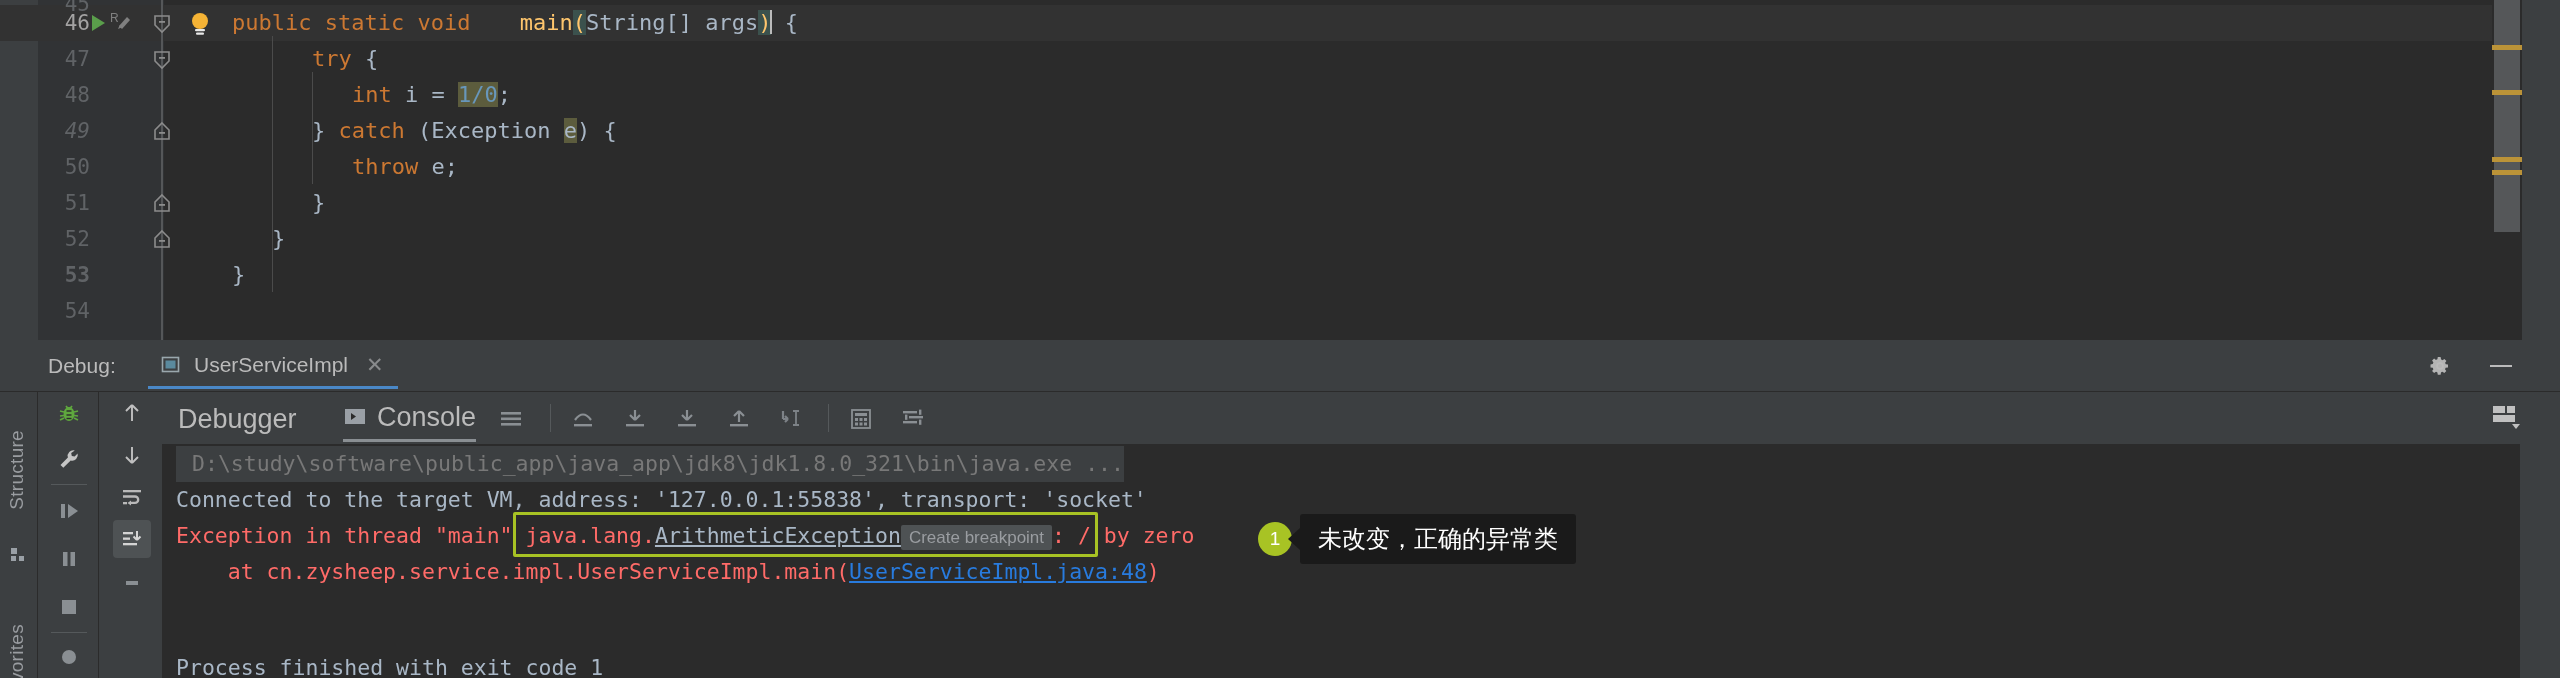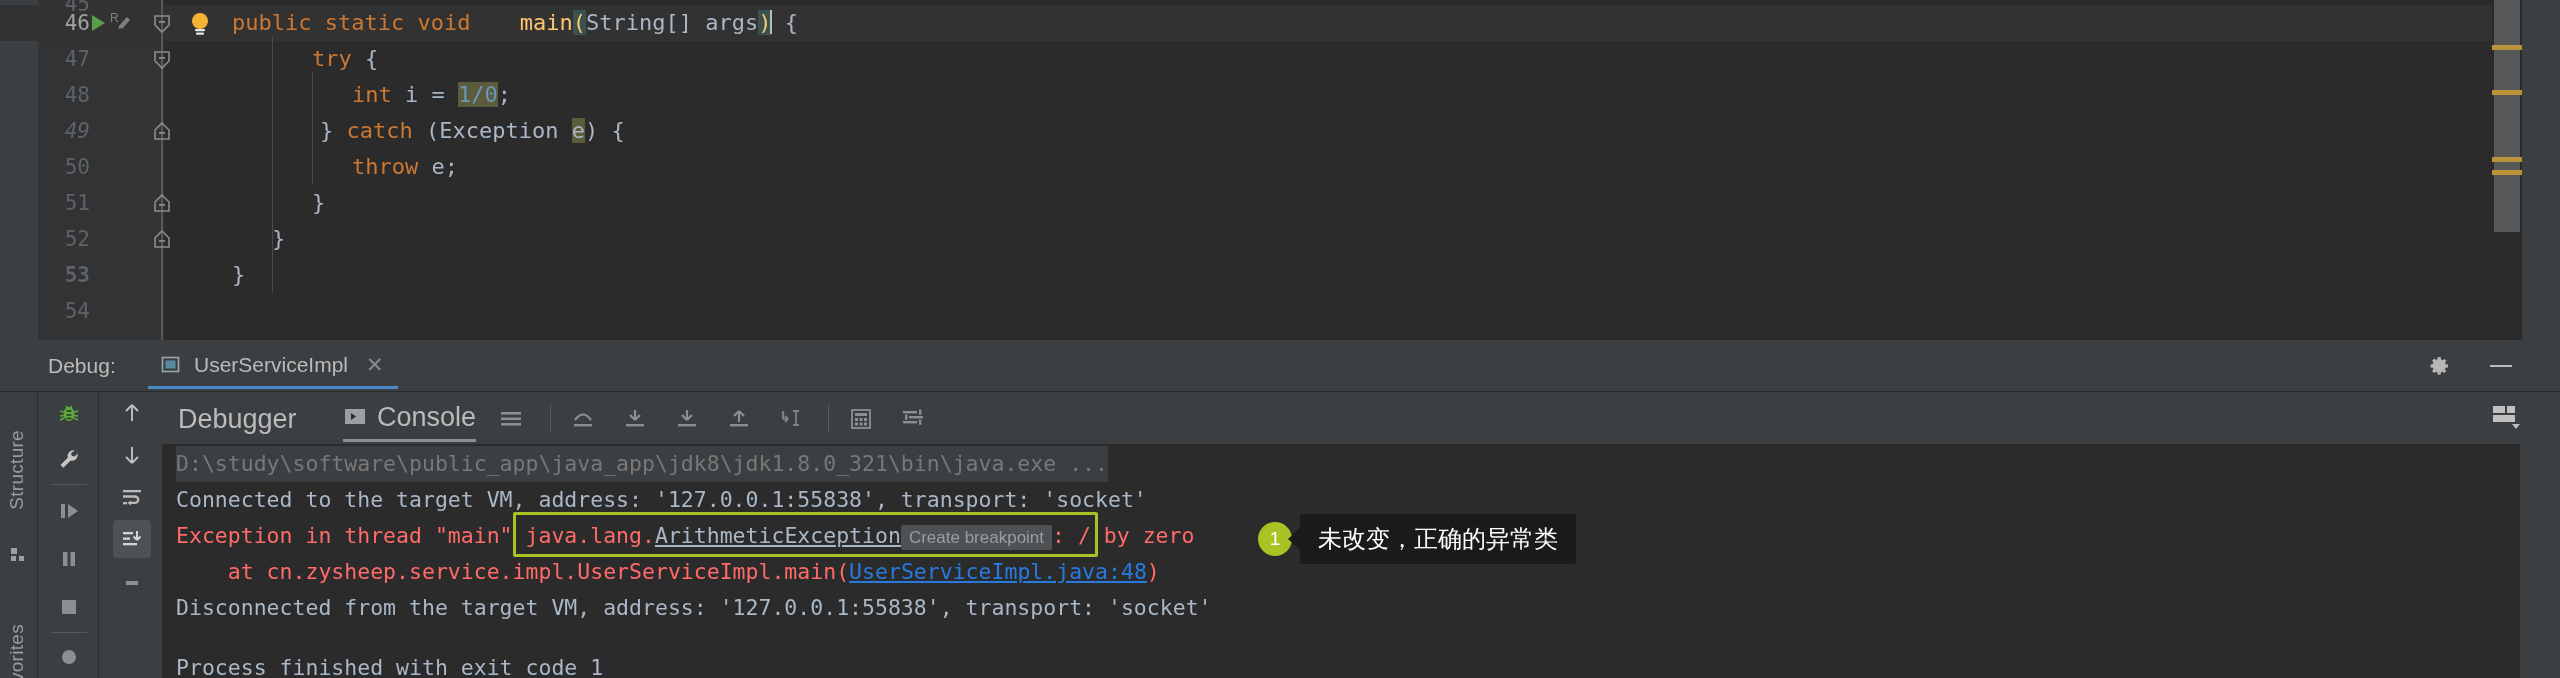--- a/index.html
+++ b/index.html
@@ -290,21 +290,21 @@
 
     <div class="indent-guide" style="left:272px; top:36px; height:256px;"></div>
     <div class="indent-guide" style="left:312px; top:72px; height:112px;"></div>
 
     <div class="code-text" style="top:5px;"><span class="kw">public</span> <span class="kw">static</span> <span class="kw">void</span> <span class="mth">main</span><span class="hl-paren">(</span><span class="typ">String[]</span> <span class="param">args</span><span class="hl-paren">)</span><span class="caret"></span> <span class="brace">{</span></div>
 
     <div class="code-text" style="top:41px; left:312px;"><span class="kw">try</span> <span class="brace">{</span></div>
 
     <div class="code-text" style="top:77px; left:352px;"><span class="kw">int</span> <span>i</span> <span>=</span> <span class="hl-num num">1/0</span><span>;</span></div>
 
-    <div class="code-text" style="top:113px; left:320px;text-align:right;"><span class="brace">}</span> <span class="kw">catch</span> <span>(</span><span>Exception</span> <span class="hl-e">e</span><span>)</span> <span class="brace">{</span></div>
+    <div class="code-text" style="top:113px; left:312px;text-align:right;"><span class="brace">}</span> <span class="kw">catch</span> <span>(</span><span>Exception</span> <span class="hl-e">e</span><span>)</span> <span class="brace">{</span></div>
 
     <div class="code-text" style="top:149px; left:352px;"><span class="kw">throw</span> <span>e</span><span>;</span></div>
 
     <div class="code-text" style="top:185px; left:312px;"><span class="brace">}</span></div>
     <div class="code-text" style="top:221px; left:272px;"><span class="brace">}</span></div>
     <div class="code-text" style="top:257px; left:232px;"><span class="brace">}</span></div>
 
     <div class="stripe"></div>
     <div class="stripe-thumb"></div>
     <div class="stripe-mark" style="top:45px;"></div>
@@ -523,28 +523,27 @@
         <svg width="34" height="30" viewBox="0 0 34 30">
           <rect x="3" y="4" width="12" height="7" fill="#c0c0c0"></rect>
           <rect x="17" y="4" width="8" height="7" fill="#c0c0c0"></rect>
           <rect x="3" y="13" width="22" height="7" fill="#c0c0c0"></rect>
           <path d="M22 22 L30 22 L26 27 Z" fill="#c0c0c0"></path>
         </svg>
       </span>
     </div>
 
     <div class="console">
-      <div class="cline c-dim cmdline-bg" style="top:2px;">D:\study\software\public_app\java_app\jdk8\jdk1.8.0_321\bin\java.exe ...</div>
+      <div class="cline c-dim cmdline-bg" style="top:2px;padding-left:16px;">D:\study\software\public_app\java_app\jdk8\jdk1.8.0_321\bin\java.exe ...</div>
       <div class="cline c-grey" style="top:38px;">Connected to the target VM, address: '127.0.0.1:55838', transport: 'socket'</div>
 
       <div class="cline" style="top:74px;"><span class="c-red">Exception in thread "main" </span><span class="c-red">java.lang.</span><span class="c-exc">ArithmeticException</span><span class="create-bp">Create breakpoint</span><span class="c-red">:</span><span class="c-red"> / by zero</span></div>
 
       <div class="cline" style="top:110px;"><span class="c-red">    at </span><span class="c-red">cn.zysheep.service.impl.UserServiceImpl.main</span><span class="c-red">(</span><span class="c-link">UserServiceImpl.java:48</span><span class="c-red">)</span></div>
 
-      <div class="cline c-grey" style="top:146px;">Disconnected from the target VM, address: '127.0.0.1:55838', transport: 'socket'</div>
       <div class="cline c-grey" style="top:206px;">Process finished with exit code 1</div>
     </div>
     <div class="console-scroll-right"></div>
   </div>
 
   <div class="hl-box" style="left:513px; top:512px; width:585px; height:45px;"></div>
 
   <div class="annot" style="left:1258px; top:514px;">
     <span class="annot-badge">1</span>
     <span class="annot-arrow"></span>

